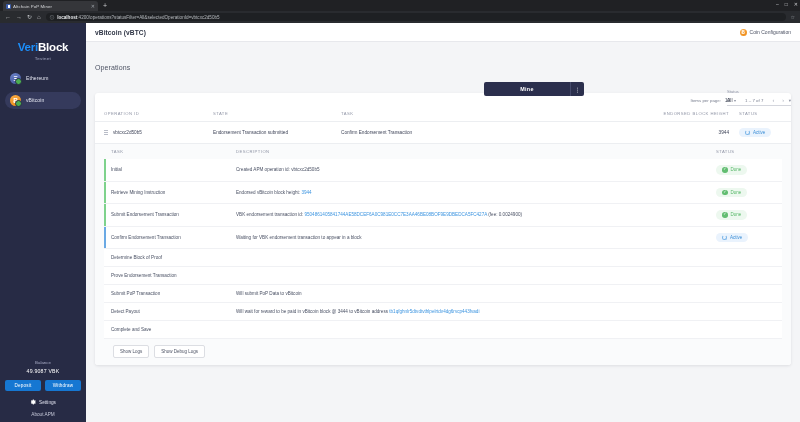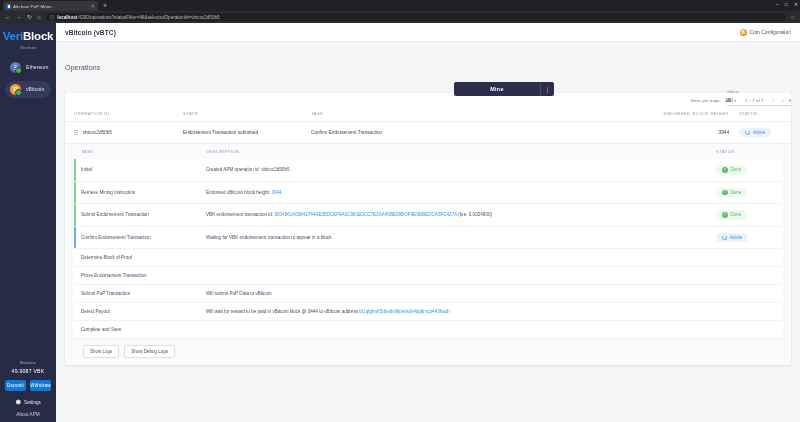--- a/index.html
+++ b/index.html
@@ -52,22 +52,22 @@
   .url-lock { font-size: 4.5px; color: #9aa0a6; }
   .url-text { font-size: 4.6px; color: #b5b8bd; white-space: nowrap; overflow: hidden; }
   .url-text b { color: #e8eaed; font-weight: 700; }
   .star { font-size: 5px; color: #9aa0a6; }
 
   
   .app { flex: 1 1 auto; display: flex; background: #f4f5f7; min-height: 0; }
 
   
   .sidebar {
-    width: 56px; background: #272b45; display: flex; flex-direction: column;
-    flex: 0 0 auto; padding-top: 8px; color: #cfd2e4;
+    width: 86px; background: #272b45; display: flex; flex-direction: column;
+    flex: 0 0 auto; padding-top: 19px; color: #cfd2e4;
   }
   .logo { text-align: center; font-size: 11.5px; font-weight: 700; letter-spacing: -.2px; line-height: 1; }
   .logo .v { color: #1c8ef9; }
   .logo .b { color: #ffffff; }
   .net { text-align: center; font-size: 4.4px; color: #a9adc6; margin-top: 2px; letter-spacing: .3px; }
 
   .navlist { margin-top: 9px; padding: 0 5px; display: flex; flex-direction: column; gap: 5px; }
   .navitem {
     display: flex; align-items: center; gap: 5px; height: 17px;
     padding: 0 5px; border-radius: 9px; cursor: pointer;

